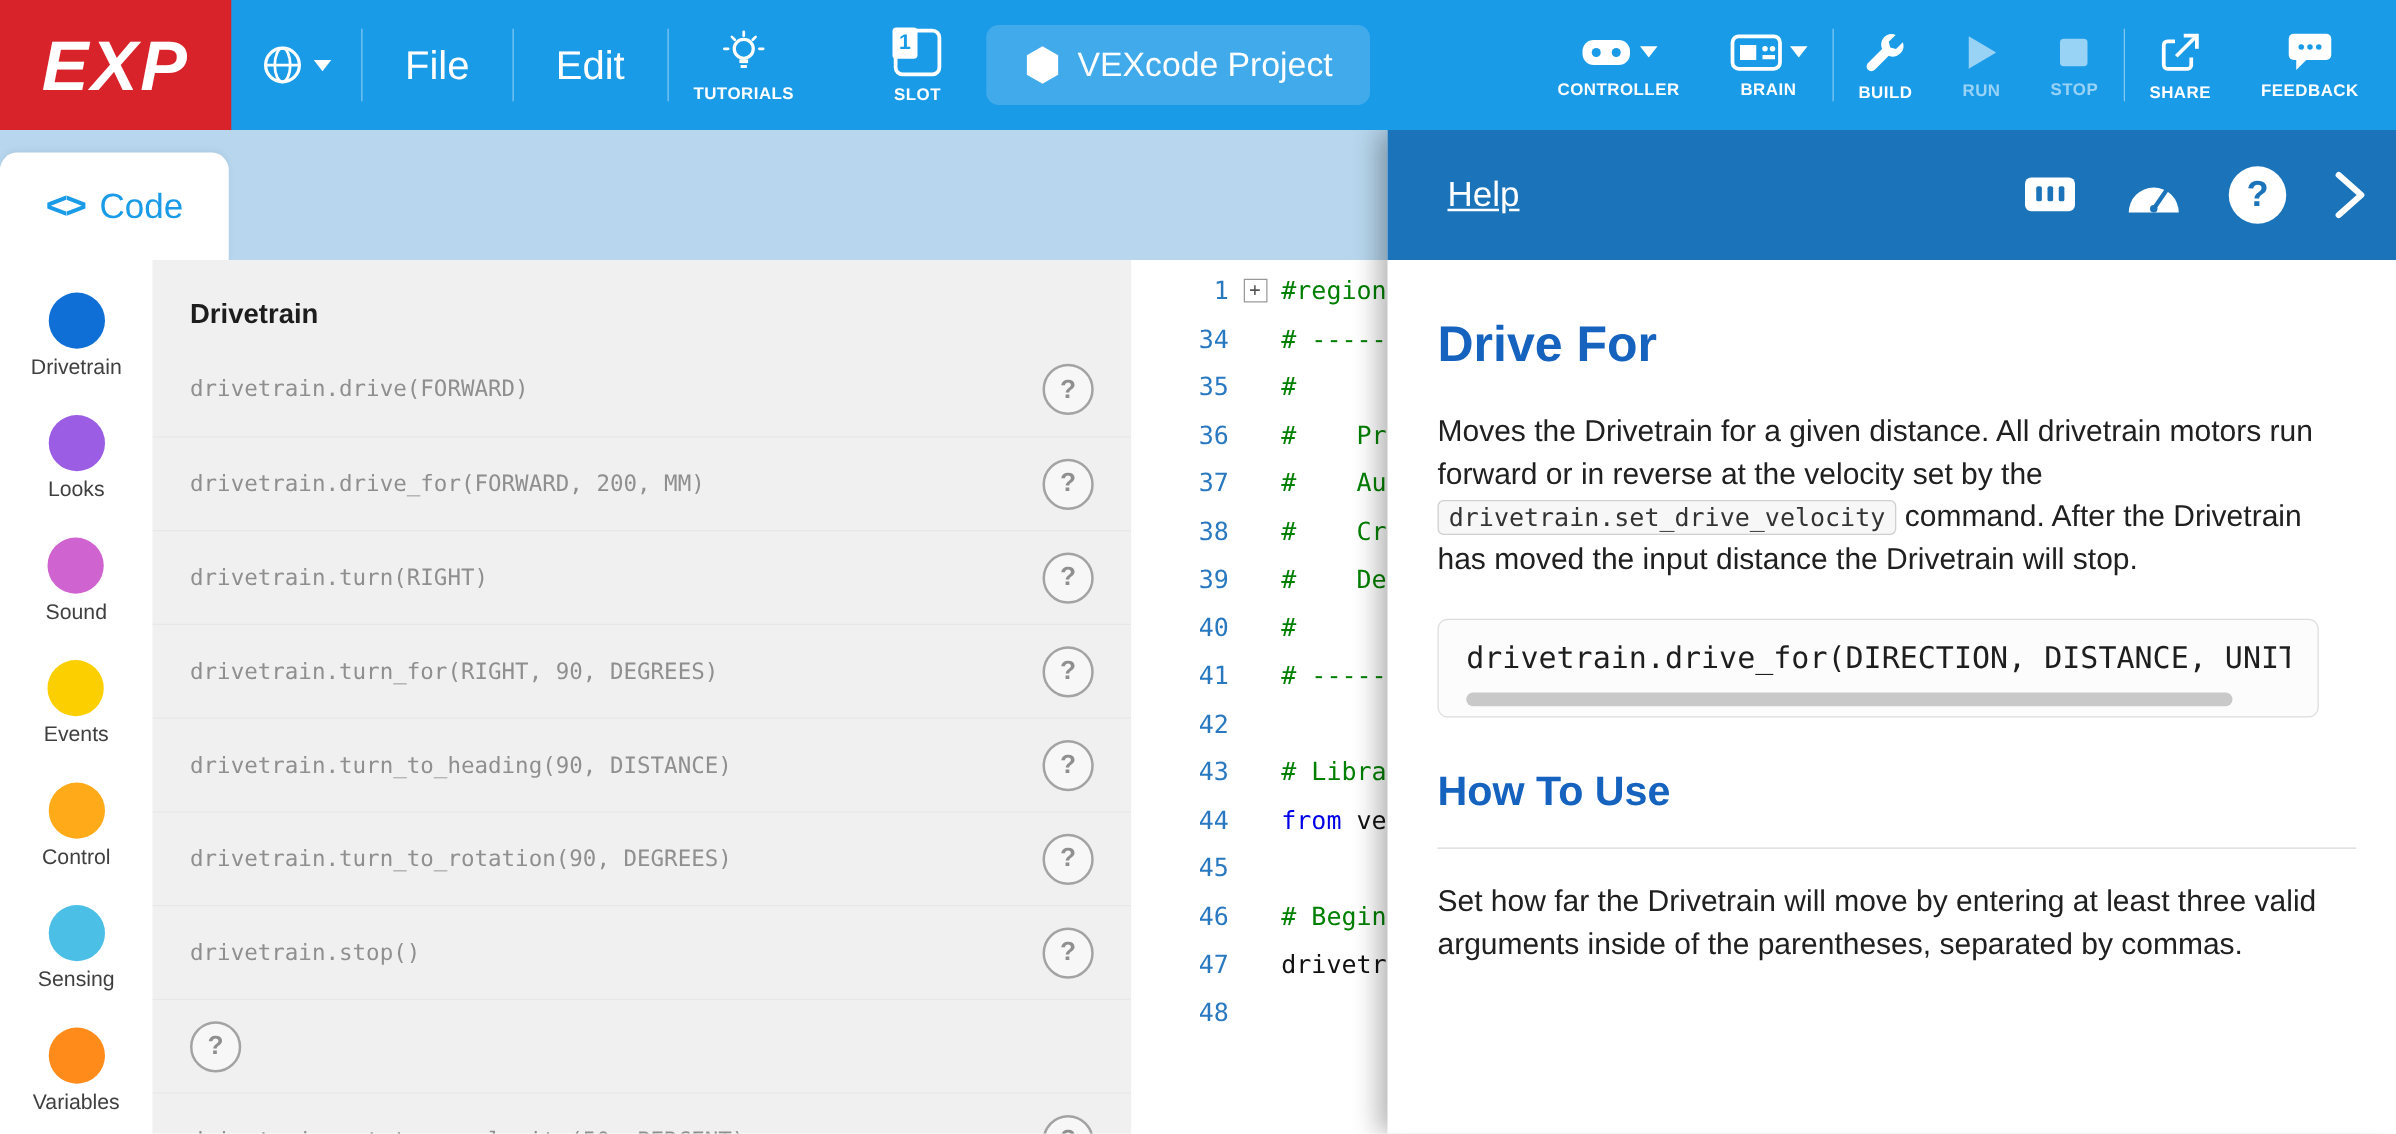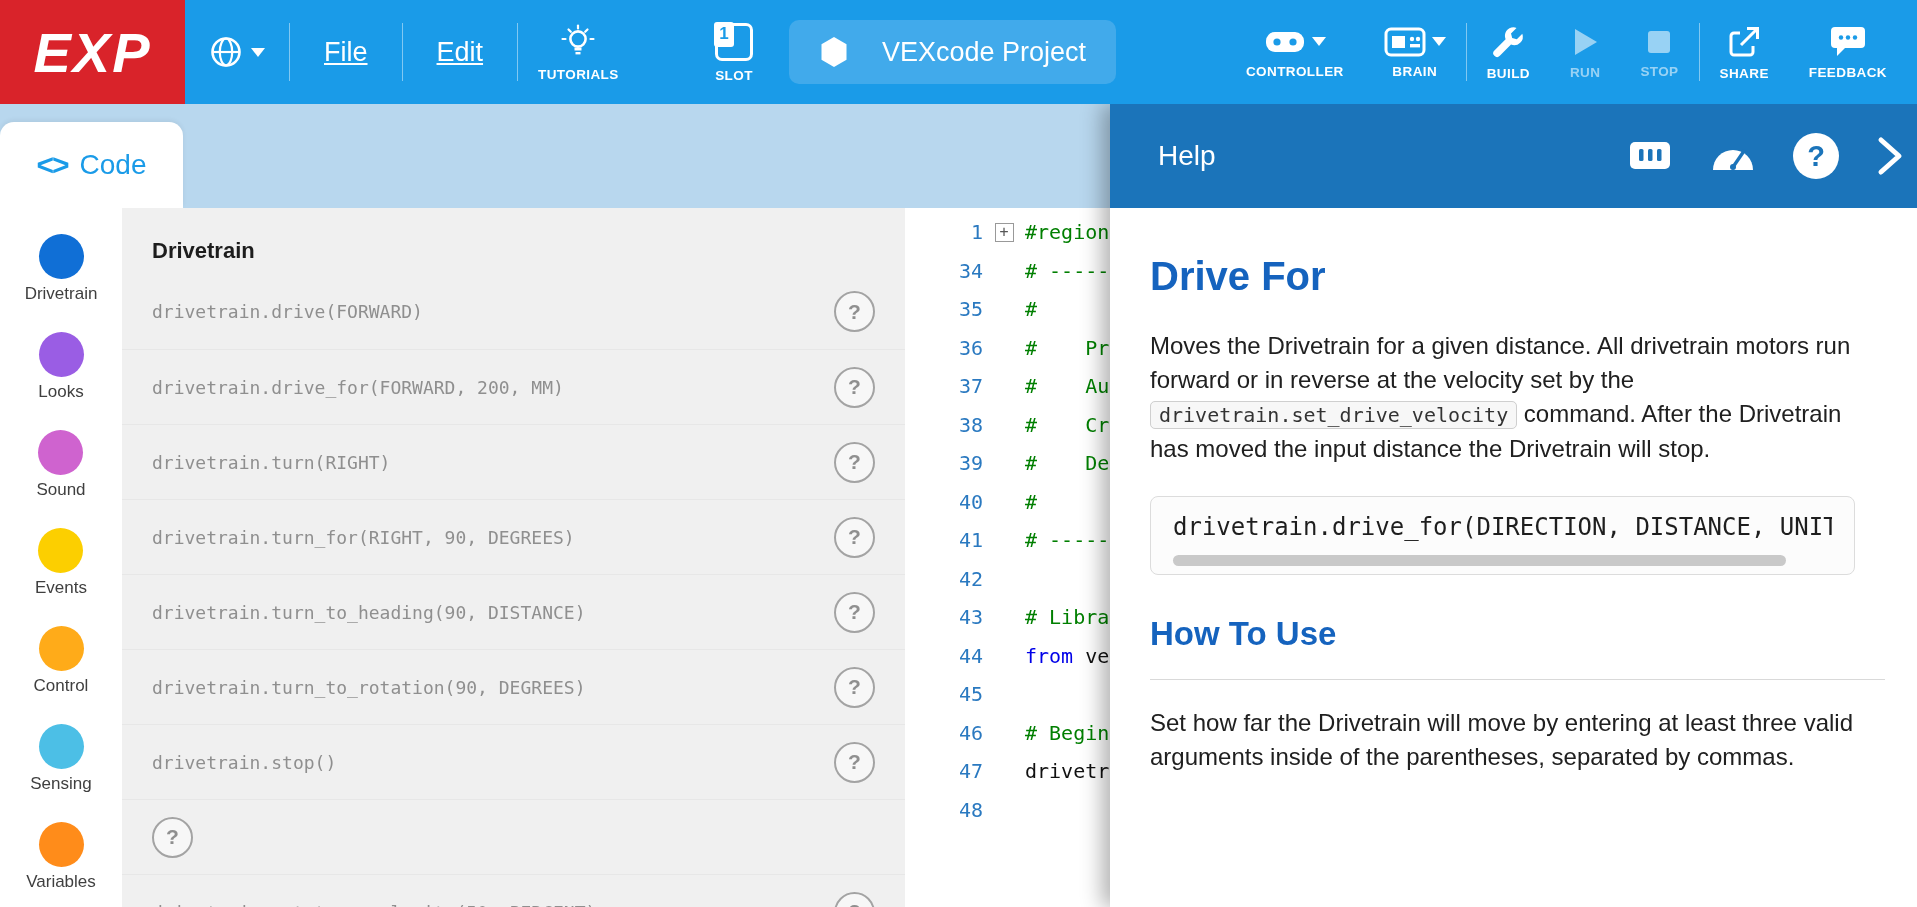--- a/index.html
+++ b/index.html
@@ -10,33 +10,33 @@
   .topbar { position:absolute; top:0; left:0; right:0; height:104px; background:#1a9be8;
             display:flex; align-items:stretch; color:#fff; z-index:60; }
   .logo { width:185px; background:#d9232a; display:flex; align-items:center; justify-content:center;
           font-style:italic; font-weight:900; font-size:56px; letter-spacing:2px; cursor:pointer; }
   .tb-group { display:flex; align-items:center; }
   .tb-group.right { margin-left:auto; padding-right:10px; }
   .globe-group { display:flex; align-items:center; gap:8px; padding:0 24px; cursor:pointer; }
   .chev-sm { width:0; height:0; border-left:7px solid transparent; border-right:7px solid transparent;
              border-top:9px solid #fff; }
   .vsep { width:1px; height:58px; background:rgba(255,255,255,.45); flex:none; }
-  .menu-item { font-size:27px; padding:0 34px; cursor:pointer; display:flex; align-items:center; height:100%;text-decoration:underline; }
+  .menu-item { font-size:32px; padding:0 34px; cursor:pointer; display:flex; align-items:center; height:100%; }
   .toolbtn { display:flex; flex-direction:column; align-items:center; justify-content:flex-end;
              gap:7px; padding:10px 20px 9px; cursor:pointer; }
   .toolbtn-label { font-size:13.5px; font-weight:bold; letter-spacing:.4px; white-space:nowrap; }
   .toolbtn.disabled { opacity:.55; }
   .icon-row { display:flex; align-items:center; gap:6px; }
   .slot-icon { width:38px; height:38px; border:3px solid #fff; border-radius:7px; position:relative; }
   .slot-num { position:absolute; top:-4px; left:-4px; width:20px; height:25px; background:#fff;
               border-radius:3px; color:#1a9be8; font-weight:800; font-size:17px;
               display:flex; align-items:center; justify-content:center; }
   .center-group { position:absolute; left:695px; top:0; height:104px; display:flex; align-items:center; gap:16px; }
   .project-pill { height:64px; background:#41aaeb; border-radius:10px; display:flex; align-items:center;
-                  gap:33px; padding:0 30px; cursor:pointer; }
+                  gap:13px; padding:0 30px; cursor:pointer; }
   .pill-text { font-size:27px; color:#fff; }
 
   
   .workspace { position:absolute; top:104px; left:0; right:0; bottom:0; }
   .strip { position:absolute; top:0; left:0; right:0; height:104px; background:#b8d7ee; }
   .code-tab { position:absolute; left:0; top:18px; width:183px; height:86px; background:#fff;
               border-radius:14px 14px 0 0; display:flex; align-items:center; justify-content:center;
               gap:12px; cursor:pointer; box-shadow:0 -2px 5px rgba(0,0,0,.06); }
   .tab-icon { color:#1a9be8; font-weight:800; font-size:30px; letter-spacing:-2px; }
   .tab-label { color:#1a9be8; font-size:28px; }
@@ -73,21 +73,21 @@
   .ed-text { white-space:pre; }
   .seg-comment { color:#007f00; }
   .seg-keyword { color:#0000e8; }
   .seg-plain { color:#111; }
 
   
   .help-panel { position:absolute; top:0; left:1110px; right:0; bottom:0; z-index:40;
                 background:#fff; box-shadow:-8px 0 20px rgba(0,0,0,.3);
                 display:flex; flex-direction:column; }
   .help-header { height:104px; background:#1b74ba; color:#fff; display:flex; align-items:center;
-                 padding:0 12px 0 48px; flex:none; }
+                 padding:0 22px 0 48px; flex:none;text-decoration:underline; }
   .help-title { font-size:28px; }
   .help-icons { margin-left:auto; display:flex; align-items:center; gap:36px; }
   .help-icon-btn { cursor:pointer; display:flex; align-items:center; justify-content:center; }
   .help-q { width:46px; height:46px; border-radius:50%; background:#fff; color:#1b74ba;
             font-weight:bold; font-size:29px; }
   .help-content { padding:36px 40px 0; overflow:hidden; }
   .help-heading { color:#1563be; font-size:40px; font-weight:bold; margin:10px 0 30px; }
   .help-para { font-size:24px; color:#202020; line-height:34px; width:735px; }
   .inline-code { font-family:"DejaVu Sans Mono", monospace; font-size:20px; background:#f7f7f7;
                  border:1px solid #cfcfcf; border-radius:5px; padding:1px 8px; color:#333; }

